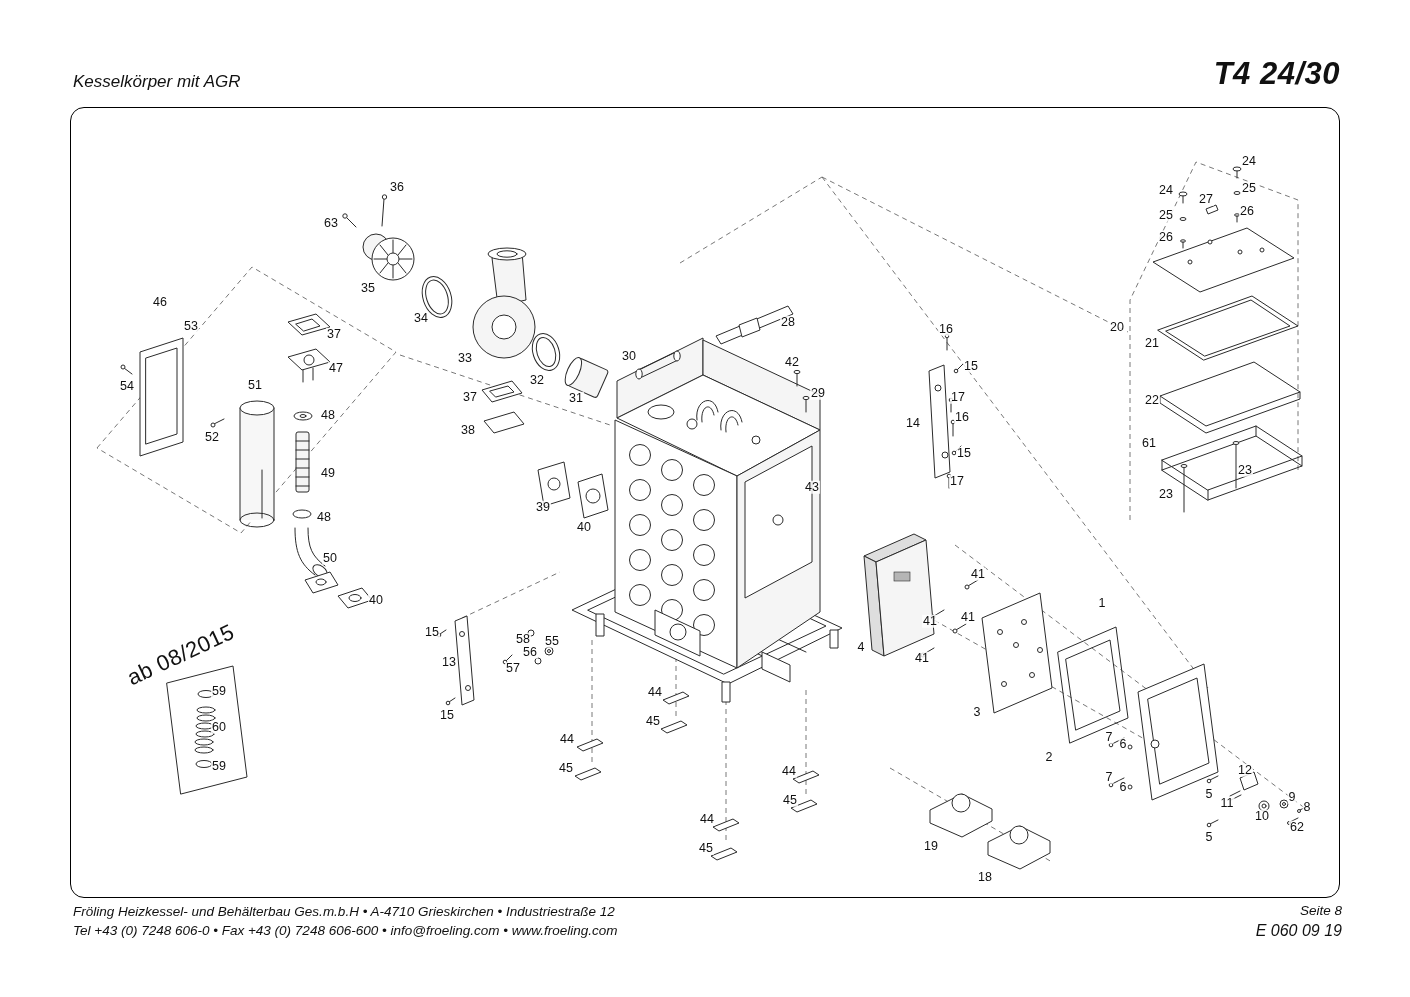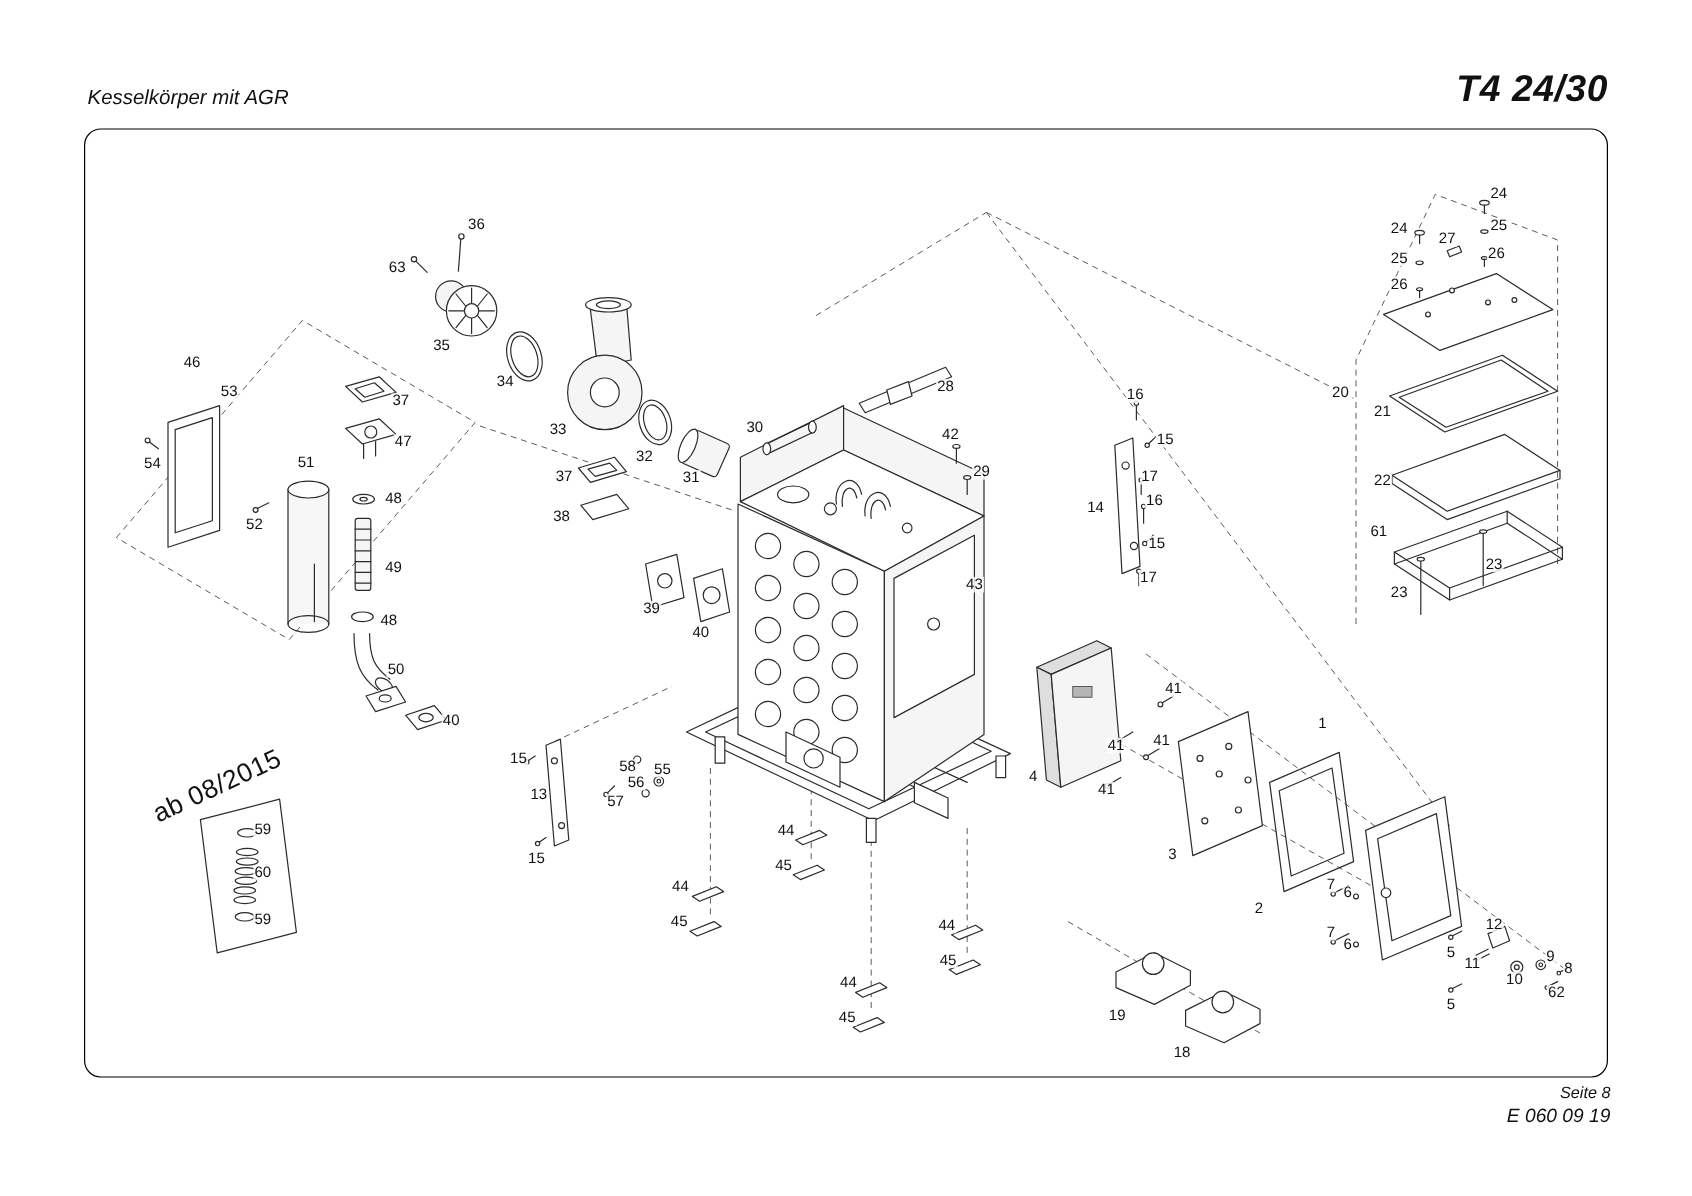--- a/index.html
+++ b/index.html
@@ -427,18 +427,22 @@
       <span class="callout" style="left: 790px; top: 800px;">45</span>
       <span class="callout" style="left: 707px; top: 819px;">44</span>
       <span class="callout" style="left: 706px; top: 848px;">45</span>
       <span class="callout" style="left: 931px; top: 846px;">19</span>
       <span class="callout" style="left: 985px; top: 877px;">18</span>
       <span class="callout" style="left: 219px; top: 691px;">59</span>
       <span class="callout" style="left: 219px; top: 727px;">60</span>
       <span class="callout" style="left: 219px; top: 766px;">59</span>
     </div>
 
+  <div class="footer-left">
+    <div>Fröling Heizkessel- und Behälterbau Ges.m.b.H  •  A-4710 Grieskirchen  •  Industriestraße 12</div>
+    <div>Tel +43 (0) 7248 606-0  •  Fax +43 (0) 7248 606-600  •  info@froeling.com  •  www.froeling.com</div>
+  </div>
   <div class="footer-right">
     <div class="fr-page">Seite 8</div>
     <div class="fr-code">E 060 09 19</div>
   </div>
 
 </div>
 
 </body></html>

